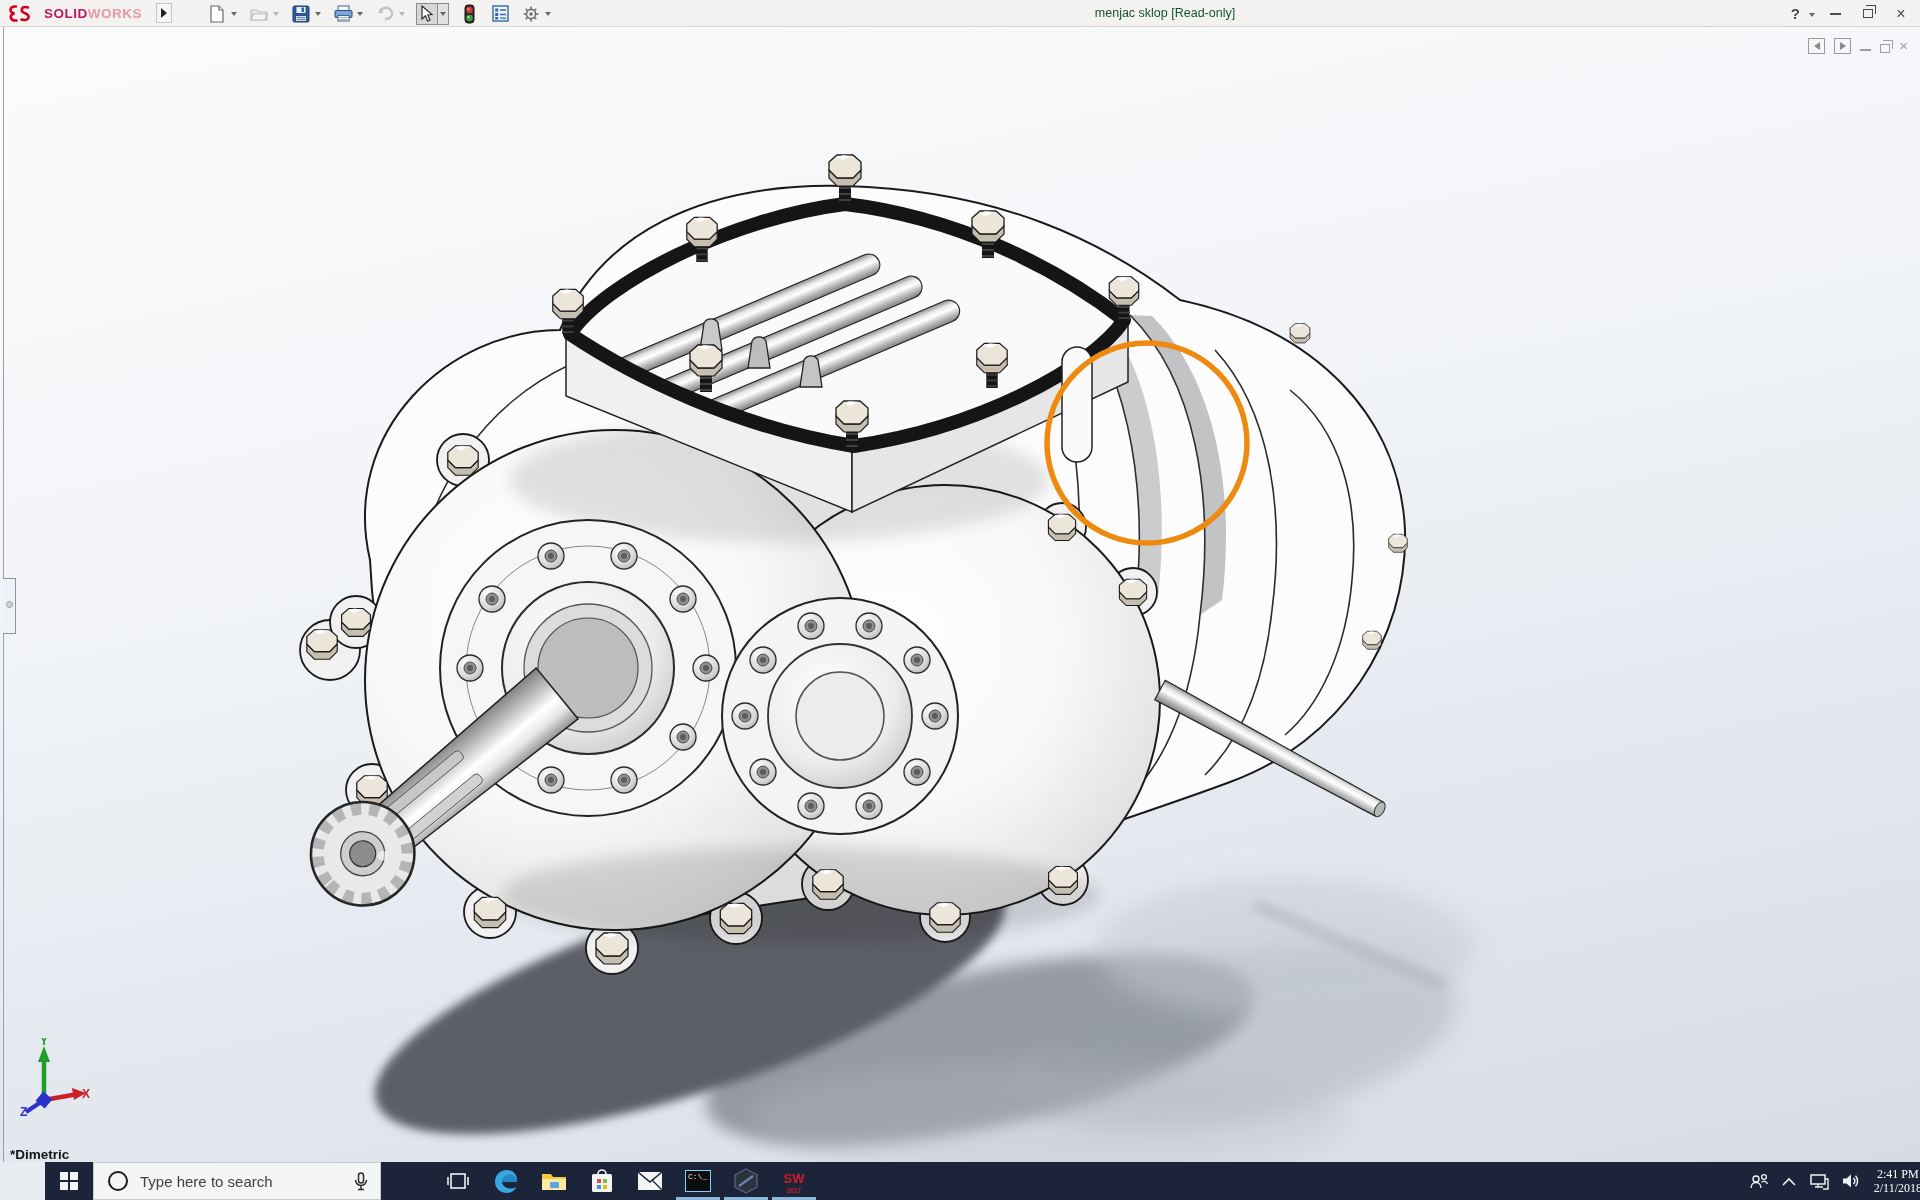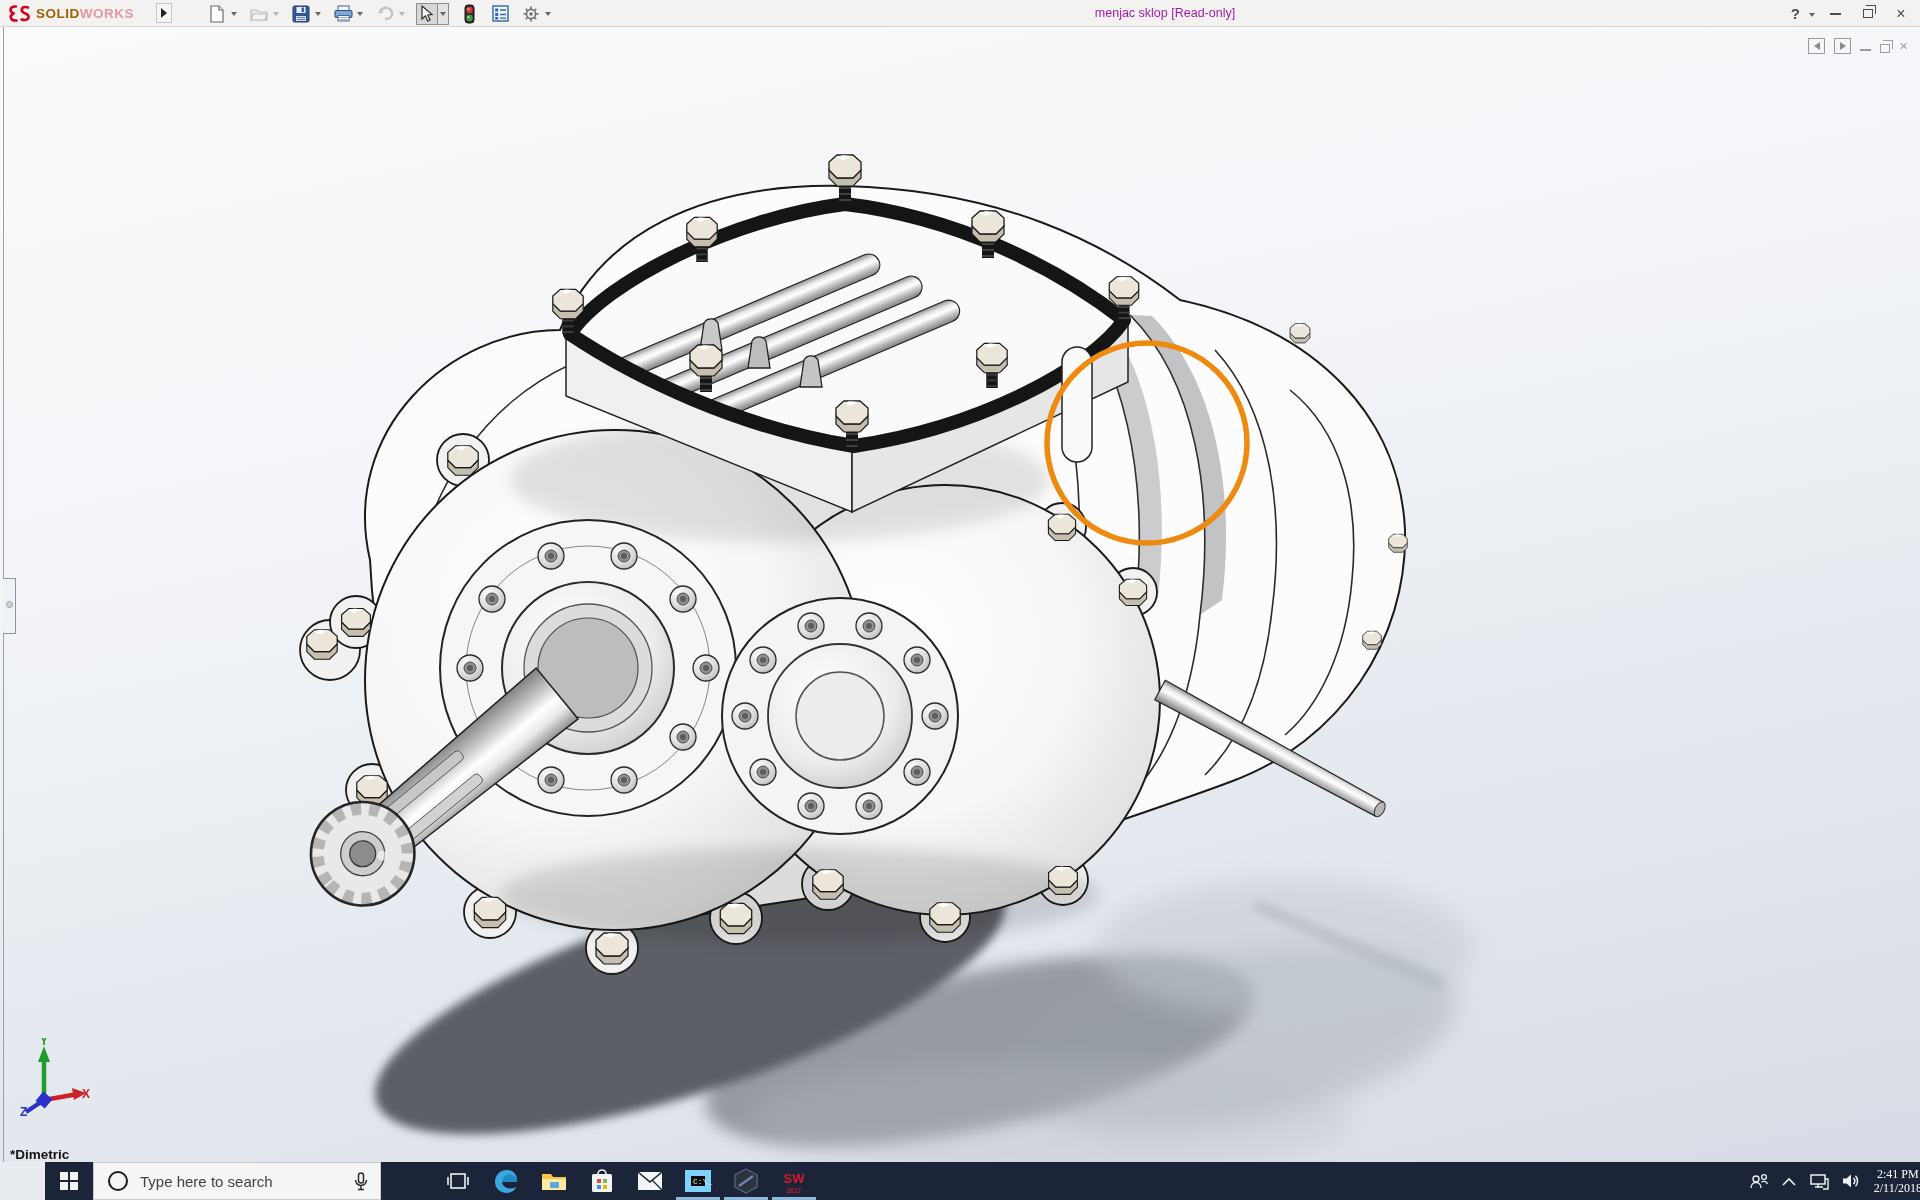--- a/index.html
+++ b/index.html
@@ -4,34 +4,34 @@
 <style>
   html,body{margin:0;padding:0;width:1920px;height:1200px;overflow:hidden;
     font-family:"Liberation Sans", sans-serif; background:#e8ebf0;}
   *{box-sizing:border-box;}
 
   
   .titlebar{position:absolute;left:0;top:0;width:1920px;height:27px;background:#f3f2f1;
     border-bottom:1px solid #d8d6d4;z-index:50;}
   .brand{position:absolute;left:6px;top:2px;height:23px;display:flex;align-items:center;gap:4px;}
   .brand-text{font-size:13.5px;font-weight:bold;letter-spacing:.5px;}
-  .brand-solid{color:#a16207;}
+  .brand-solid{color:#be185d;margin-left:8px;}
   .brand-works{color:#e59aa2;font-weight:bold;}
   .flyout-btn{position:absolute;left:156px;top:3px;width:16px;height:20px;border:1px solid #c9c7c5;
     background:#f6f5f4;display:flex;align-items:center;justify-content:center;}
   .tri-right{width:0;height:0;border-left:6px solid #222;border-top:5px solid transparent;border-bottom:5px solid transparent;}
   .tb-icons{position:absolute;left:206px;top:2px;height:23px;display:flex;align-items:center;}
   .tb-group{display:flex;align-items:center;margin-right:9px;}
   .tb-btn{width:22px;height:22px;display:flex;align-items:center;justify-content:center;}
   .tb-caret{width:11px;height:22px;display:flex;align-items:center;justify-content:center;}
   .caret{width:0;height:0;border-top:4px solid #666;border-left:3.5px solid transparent;border-right:3.5px solid transparent;}
   .caret.dis{border-top-color:#b5b5b5;}
   .tb-btn.pressed{background:#d7d6d5;border:1px solid #8f8d8b;}
   .win-title{position:absolute;left:1035px;top:0;width:260px;height:33px;line-height:27px;
-    text-align:center;font-size:12.5px;color:#a21caf;}
+    text-align:center;font-size:12.5px;color:#14532d;}
   .win-controls{position:absolute;right:6px;top:0;height:27px;display:flex;align-items:center;gap:7px;color:#4c4c4c;}
   .help-q{font-size:15px;font-weight:bold;color:#4c4c4c;padding:0 2px;}
   .wc-btn{width:26px;height:22px;display:flex;align-items:center;justify-content:center;}
   .ic-min{width:11px;height:2px;background:#4c4c4c;}
   .ic-restore{position:relative;width:10px;height:9px;border:1.6px solid #4c4c4c;background:transparent;}
   .ic-restore:before{content:"";position:absolute;left:2px;top:-5px;width:9px;height:8px;border:1.6px solid #4c4c4c;border-bottom:none;border-left:none;}
   .ic-close{font-size:16px;line-height:16px;color:#4c4c4c;}
 
   
   .viewport{position:absolute;left:0;top:27px;width:1920px;height:1135px;
@@ -61,21 +61,21 @@
   .searchbox{position:absolute;left:48px;top:0;width:288px;height:38px;background:#f4f5f5;
     border:1px solid #c9cacc;display:flex;align-items:center;}
   .cortana-ring{width:20px;height:20px;border-radius:50%;border:2.6px solid #1a1a1a;margin-left:14px;flex:none;}
   .search-text{margin-left:12px;font-size:15px;color:#414141;flex:1;}
   .mic{margin-right:12px;flex:none;}
   .task-row{position:absolute;left:389px;top:0;height:38px;display:flex;}
   .task-btn{position:relative;width:48px;height:38px;display:flex;align-items:center;justify-content:center;}
   .task-btn .runbar{position:absolute;left:2px;bottom:0;width:44px;height:3px;background:#8fb8dd;}
   .sw-label{font-weight:900;font-size:13px;color:#d21c2b;line-height:10px;text-align:left;}
   .sw-year{font-size:6.5px;font-weight:bold;color:#d21c2b;display:block;}
-  .cmd-ic{width:26px;height:22px;background:#0d0d0d;border:6px solid #7dd3fc;color:#e8e8e8;
+  .cmd-ic{width:26px;height:22px;background:#0d0d0d;border:1px solid #7dd3fc;color:#e8e8e8;
     font-family:"Liberation Mono",monospace;font-size:8px;line-height:9px;padding:1px 2px;}
   .hex-ic{width:26px;height:26px;}
   .tray{position:absolute;right:8px;top:0;height:38px;display:flex;align-items:center;gap:13px;font-family:Liberation Serif, serif;}
   .clock{color:#fff;font-size:12px;text-align:center;line-height:14px;white-space:nowrap;}
   .badge{position:absolute;right:-7px;bottom:-5px;width:15px;height:15px;border-radius:50%;
     background:#4a5262;color:#fff;font-size:10px;line-height:15px;text-align:center;border:1px solid #1b2438;}
   .ac-wrap{position:relative;}
 </style>
 </head>
 <body>

